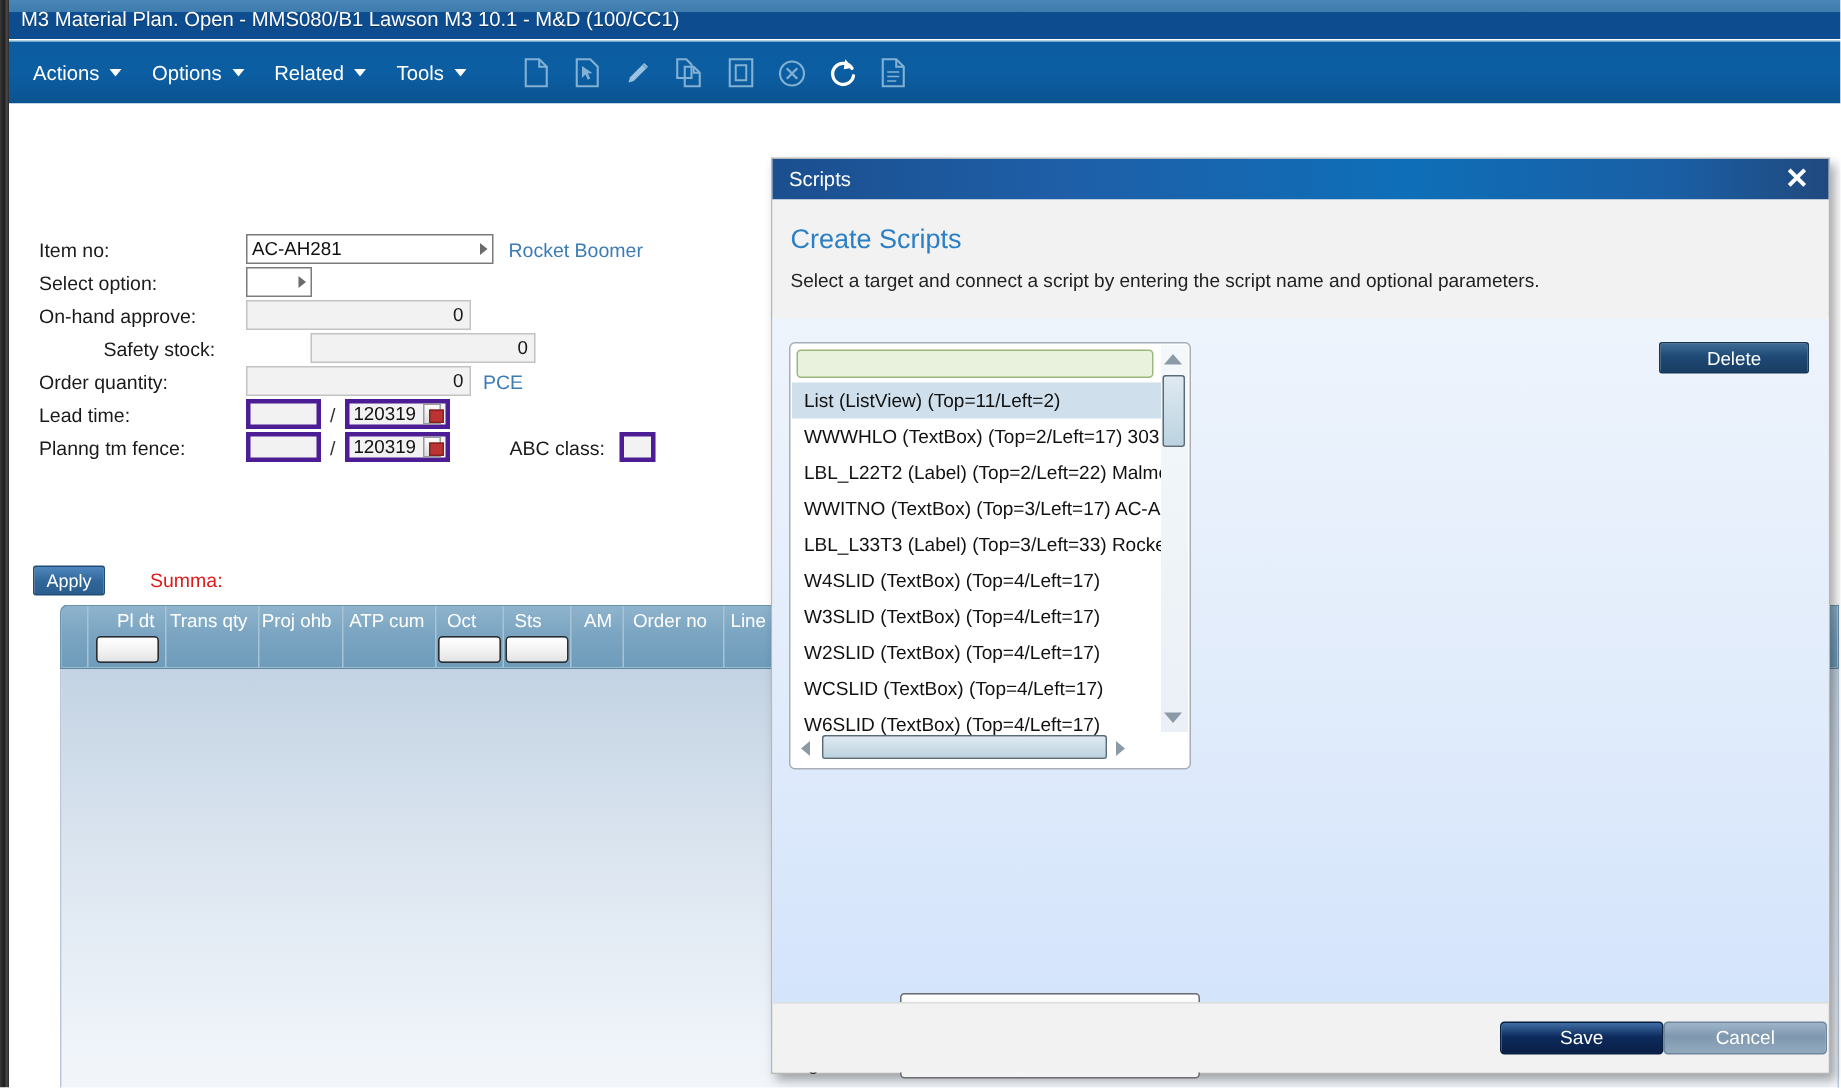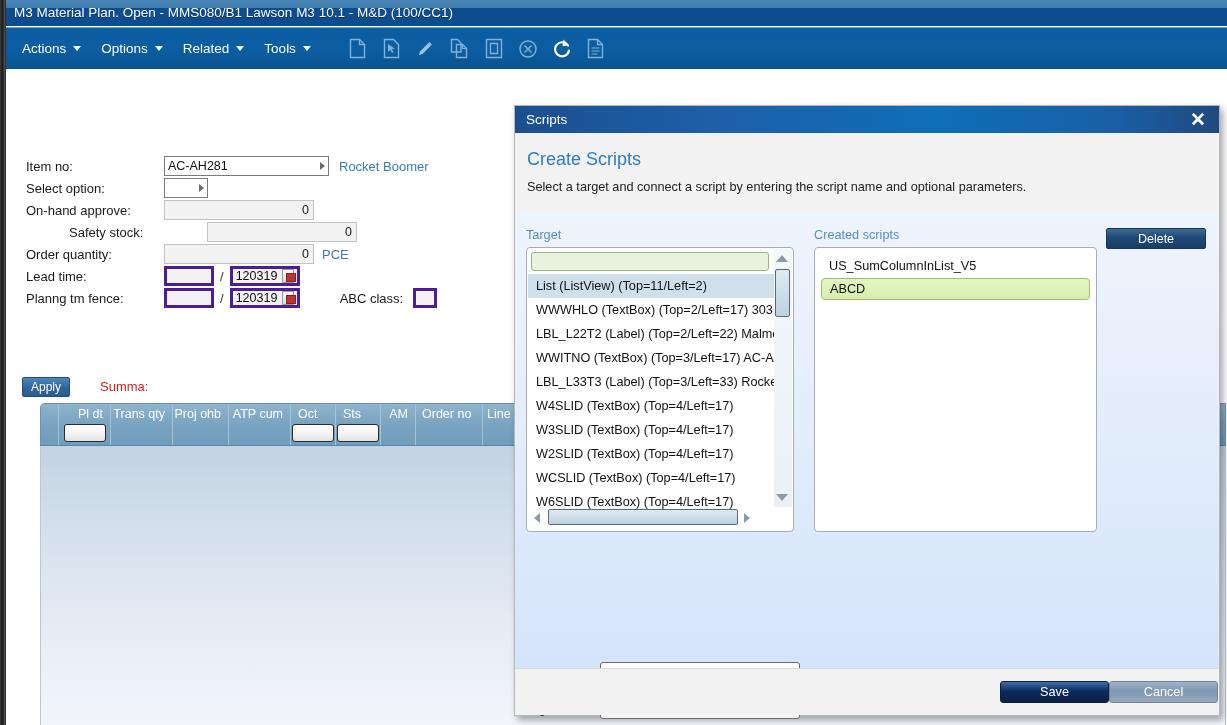--- a/index.html
+++ b/index.html
@@ -476,21 +476,20 @@
     <div class="dlg-body">
 
       <div class="dlg-head-block">
         <h1 class="dlg-h1">Create Scripts</h1>
         <p class="dlg-sub">Select a target and connect a script by entering the script name and optional parameters.</p>
       </div>
 
       <div class="dlg-content">
 
         <div class="target-panel">
-          <div class="section-label" style="margin-bottom:5px;">Target</div>
           <div class="listbox">
             <div class="lb-filter"></div>
             <div class="lb-items">
               <div class="lb-item sel">List (ListView) (Top=11/Left=2)</div>
               <div class="lb-item">WWWHLO (TextBox) (Top=2/Left=17) 303</div>
               <div class="lb-item">LBL_L22T2 (Label) (Top=2/Left=22) Malmö</div>
               <div class="lb-item">WWITNO (TextBox) (Top=3/Left=17) AC-AH</div>
               <div class="lb-item">LBL_L33T3 (Label) (Top=3/Left=33) Rocket B</div>
               <div class="lb-item">W4SLID (TextBox) (Top=4/Left=17)</div>
               <div class="lb-item">W3SLID (TextBox) (Top=4/Left=17)</div>
@@ -504,27 +503,20 @@
               <div class="arrow-dn"></div>
             </div>
             <div class="lb-hscroll">
               <div class="arrow-l"></div>
               <div class="lb-htrack"></div>
               <div class="arrow-r"></div>
             </div>
           </div>
         </div>
 
-        <div class="created-panel">
-          <div class="section-label" style="margin-bottom:5px;">Created scripts</div>
-          <div class="created-box">
-            <div class="cs-item">US_SumColumnInList_V5</div>
-            <div class="cs-item sel">ABCD</div>
-          </div>
-        </div>
 
         <div class="delete-btn">Delete</div>
 
         <div class="fld-row" style="left:11px; top:450px;">
           <div class="fld-label">Script:</div>
           <div class="fld-input">
             <span>ABCD</span>
           </div>
         </div>
 

